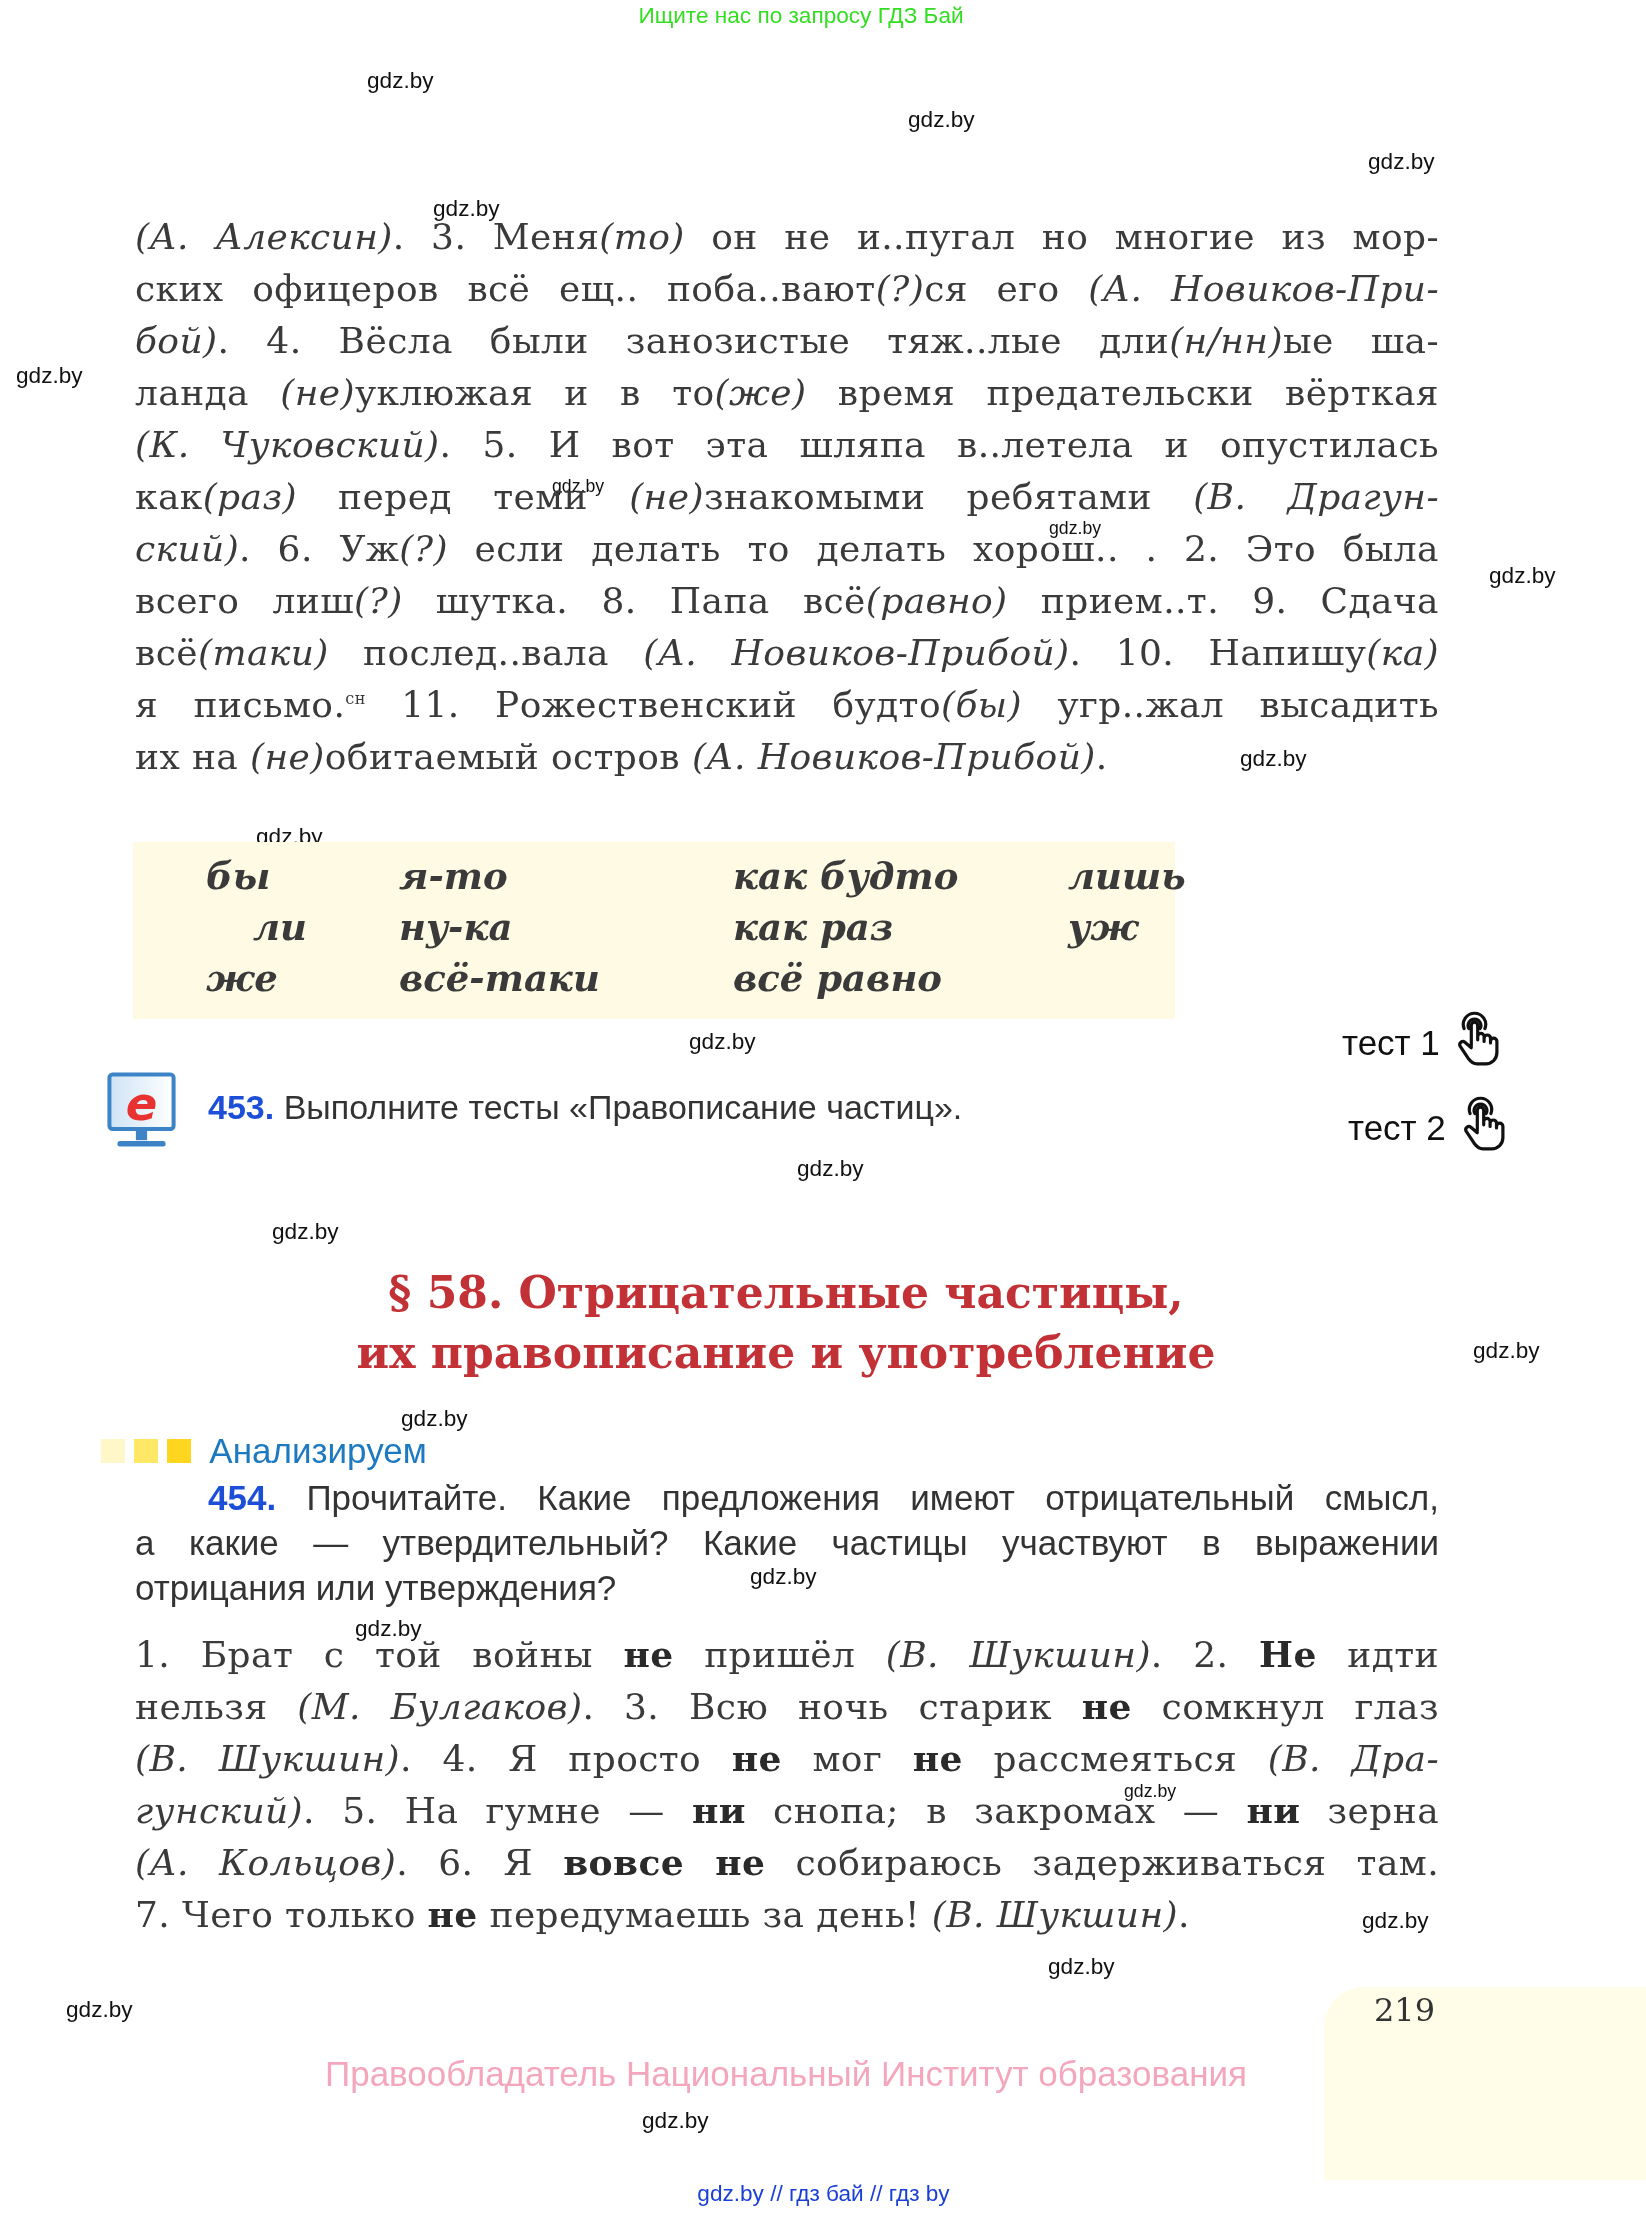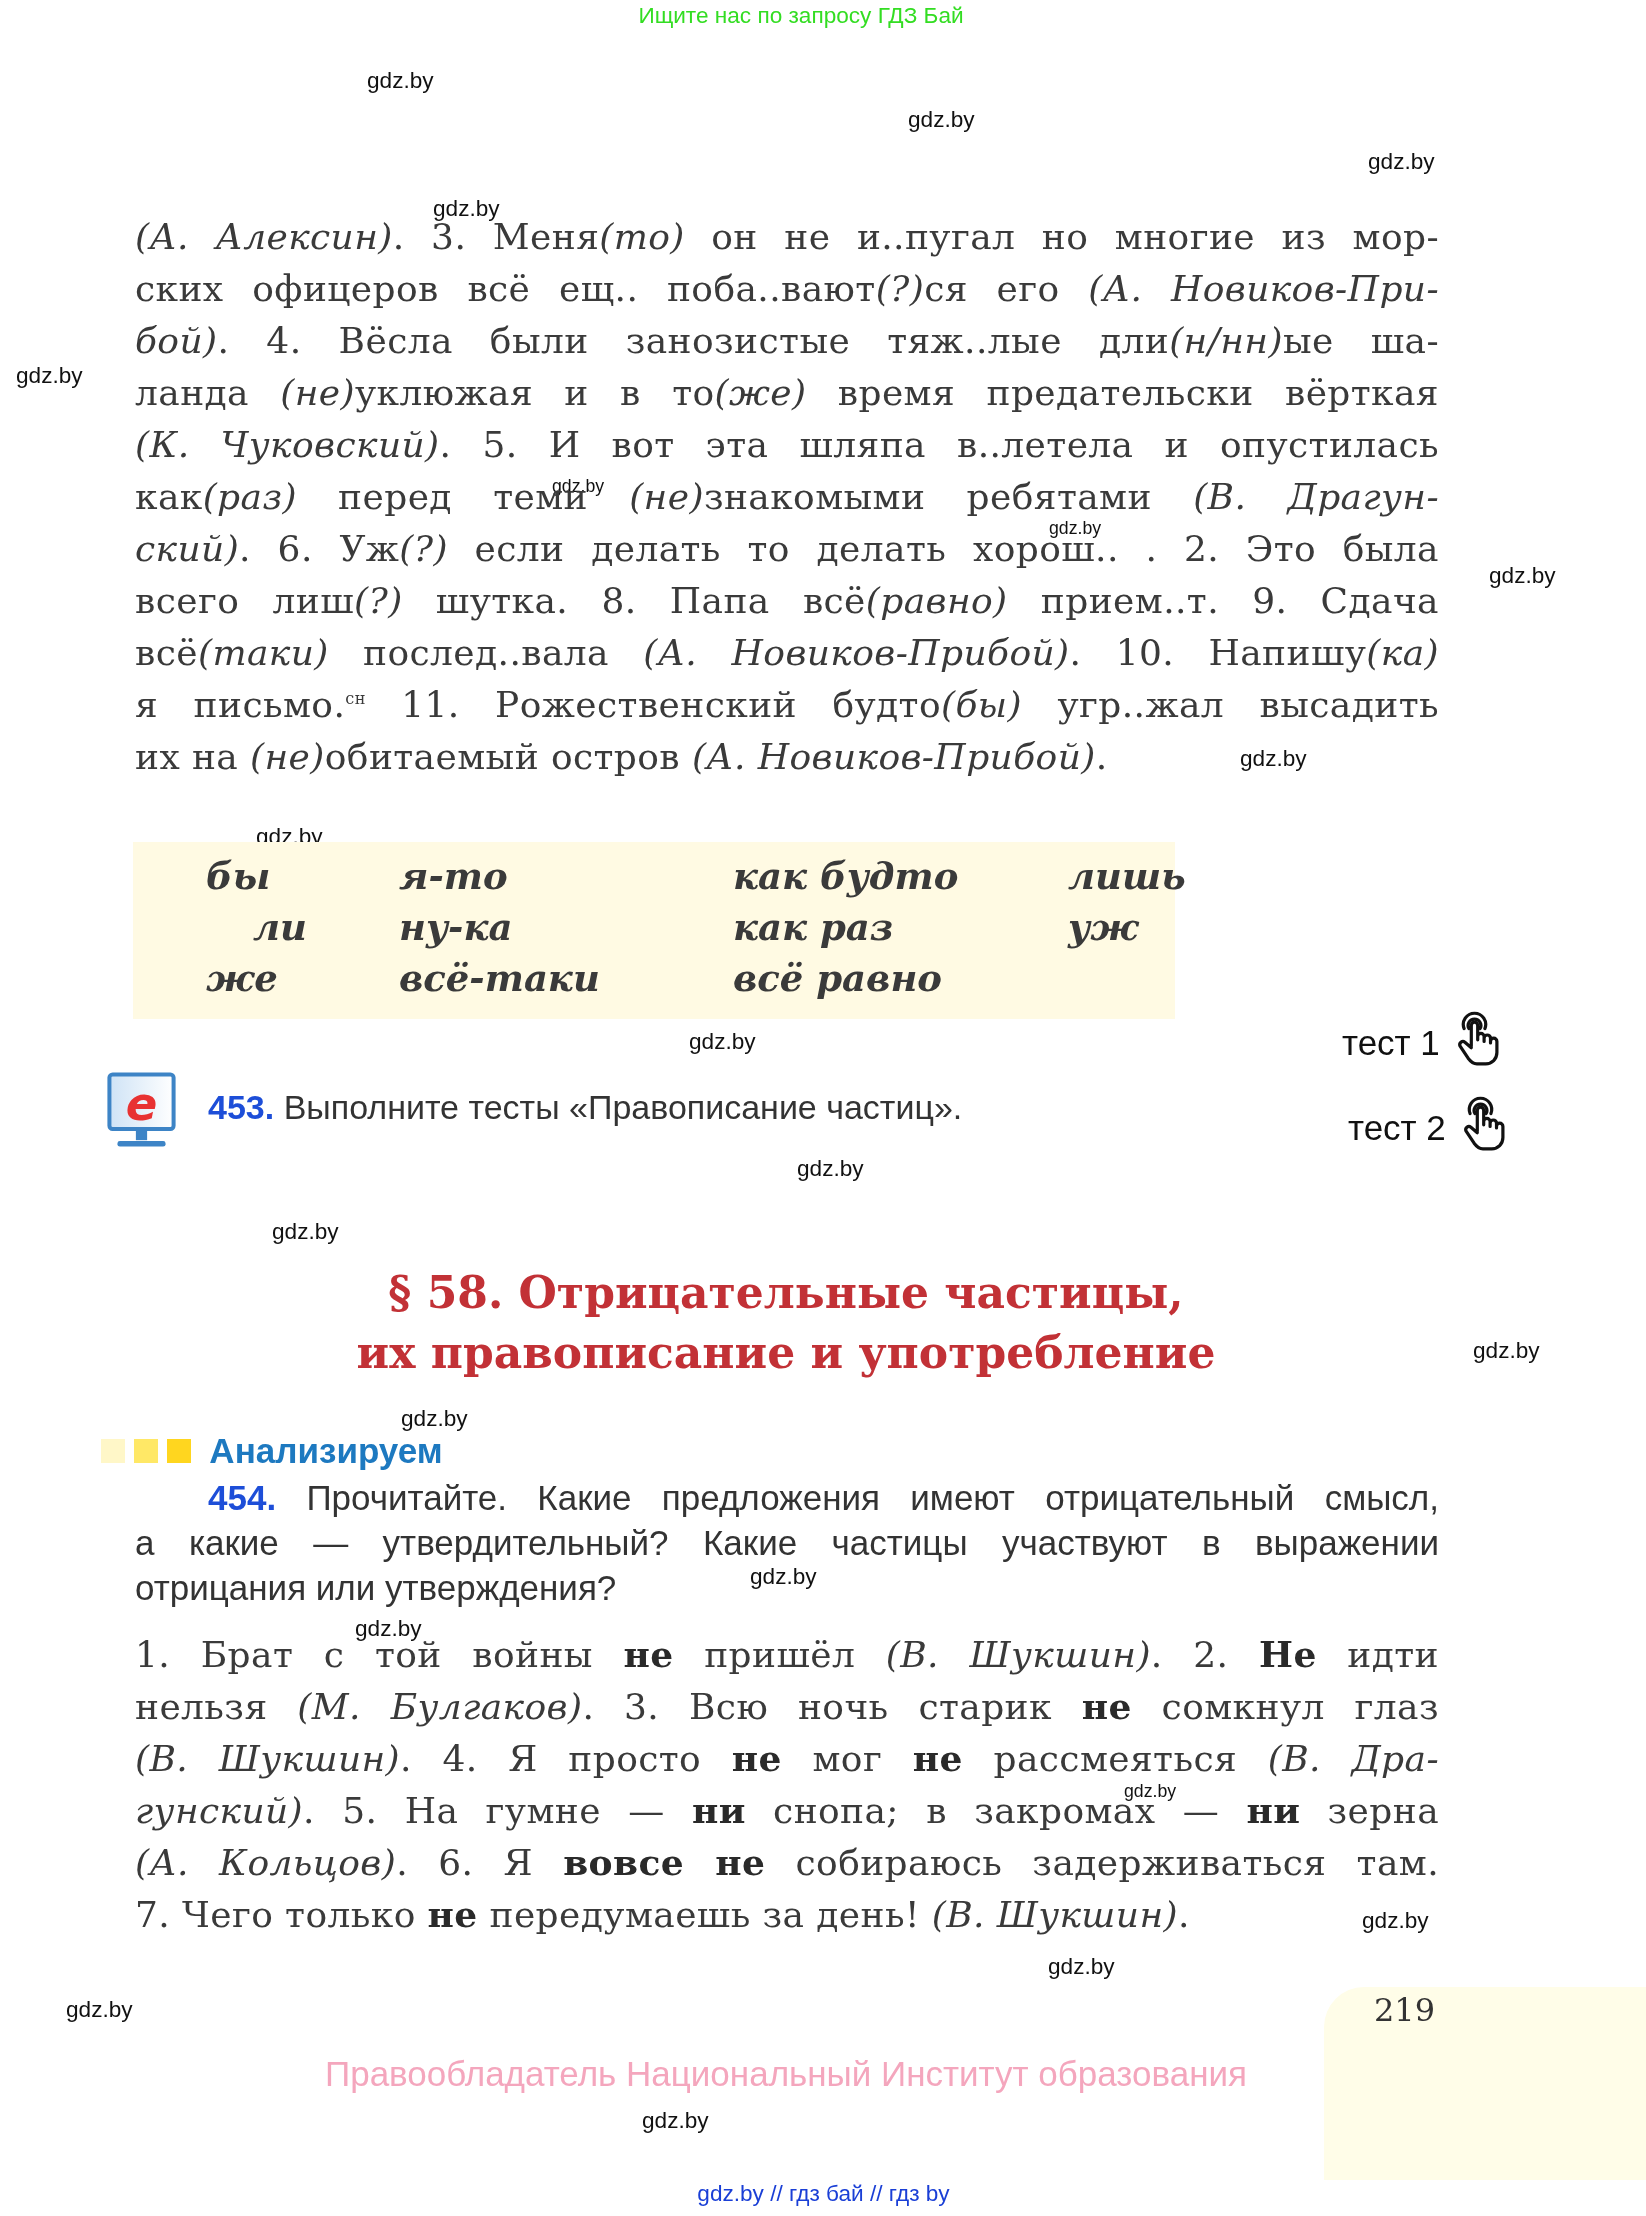--- a/index.html
+++ b/index.html
@@ -15,21 +15,21 @@
   b { font-weight:bold; color:#2a2a2a; }
   .sup { font-size:16px; vertical-align:super; line-height:0; }
   .particles { position:absolute; left:133px; top:842px; width:1042px; height:177px; background:#fffae3; }
   .pt { position:absolute; font-family:"DejaVu Serif", serif; font-style:italic; font-weight:bold; font-size:37px; color:#3a3a3a; white-space:nowrap; }
   .ex453 { position:absolute; left:208px; top:1088px; font-family:"Liberation Sans", sans-serif; font-size:34px; color:#333; white-space:nowrap; }
   .num { color:#1d4ed8; font-weight:bold; }
   .testlink { position:absolute; font-family:"Liberation Sans", sans-serif; font-size:35px; color:#111; white-space:nowrap; display:flex; align-items:center; gap:16px; cursor:pointer; }
   .heading { position:absolute; left:0; width:1572px; text-align:center; font-family:"DejaVu Serif", serif; font-weight:bold; font-size:44px; color:#c23136; white-space:nowrap; }
   .analyze { position:absolute; left:101px; top:1431px; display:flex; align-items:center; gap:0; }
   .sq { width:24px; height:24px; margin-right:8.9px; }
-  .analyze-label { font-family:"Liberation Sans", sans-serif; font-size:35px; color:#1d79c0; margin-left:9.7px;font-weight:bold; }
+  .analyze-label { font-family:"Liberation Sans", sans-serif; font-size:35px; color:#1d79c0; margin-left:9.7px; }
   .task { position:absolute; left:135px; width:1304px; font-family:"Liberation Sans", sans-serif; font-size:35px; line-height:45px; color:#333; }
   .task .line { height:45px; }
   .pagebox { position:absolute; left:1324px; top:1987px; width:322px; height:193px; background:#fffde8; border-top-left-radius:40px; }
   .pagenum { position:absolute; left:1374px; top:1991px; font-family:"DejaVu Serif", serif; font-size:32px; color:#333; }
   .footer-rights { position:absolute; left:0; width:1572px; top:2054px; text-align:center; font-family:"Liberation Sans", sans-serif; font-size:35px; color:#f4a6bd; white-space:nowrap; }
   .footer-links { position:absolute; left:0; width:1647px; top:2181px; text-align:center; font-family:"Liberation Sans", sans-serif; font-size:22.6px; color:#1a3fd6; white-space:nowrap; }
 </style>
 </head>
 <body>
 

